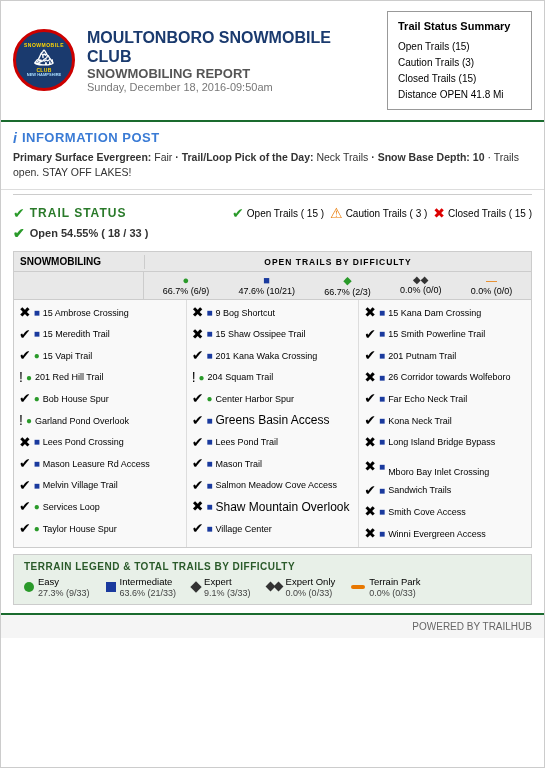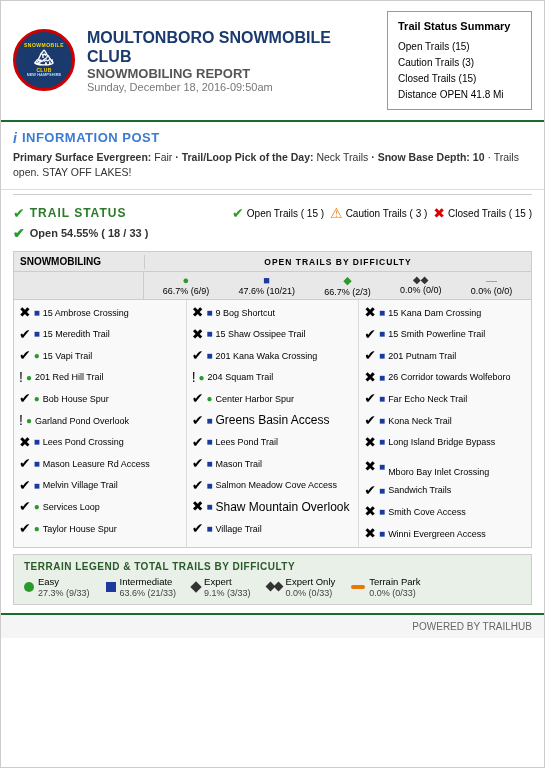--- a/index.html
+++ b/index.html
@@ -471,21 +471,21 @@
             <span style="font-size:9px;">Salmon Meadow Cove Access</span>
           </div>
           <div class="trail-item">
             <span style="color:inherit;" class="x-red">✖</span>
             <span style="color:#1a3a9e;font-size:10px;">■</span>
             <span style="font-size:12px;">Shaw Mountain Overlook</span>
           </div>
           <div class="trail-item">
             <span style="color:inherit;" class="check-green">✔</span>
             <span style="color:#1a3a9e;font-size:10px;">■</span>
-            <span style="font-size:9px;">Village Trail</span>
+            <span style="font-size:9px;">Village Center</span>
           </div>
         </div>
 
       <div style="flex:1;padding:2px 3px;" id="trails-col3">
           <div class="trail-item">
             <span style="color:inherit;" class="x-red">✖</span>
             <span style="color:#1a3a9e;font-size:10px;">■</span>
             <span style="font-size:9px;">15 Kana Dam Crossing</span>
           </div>
           <div class="trail-item">

